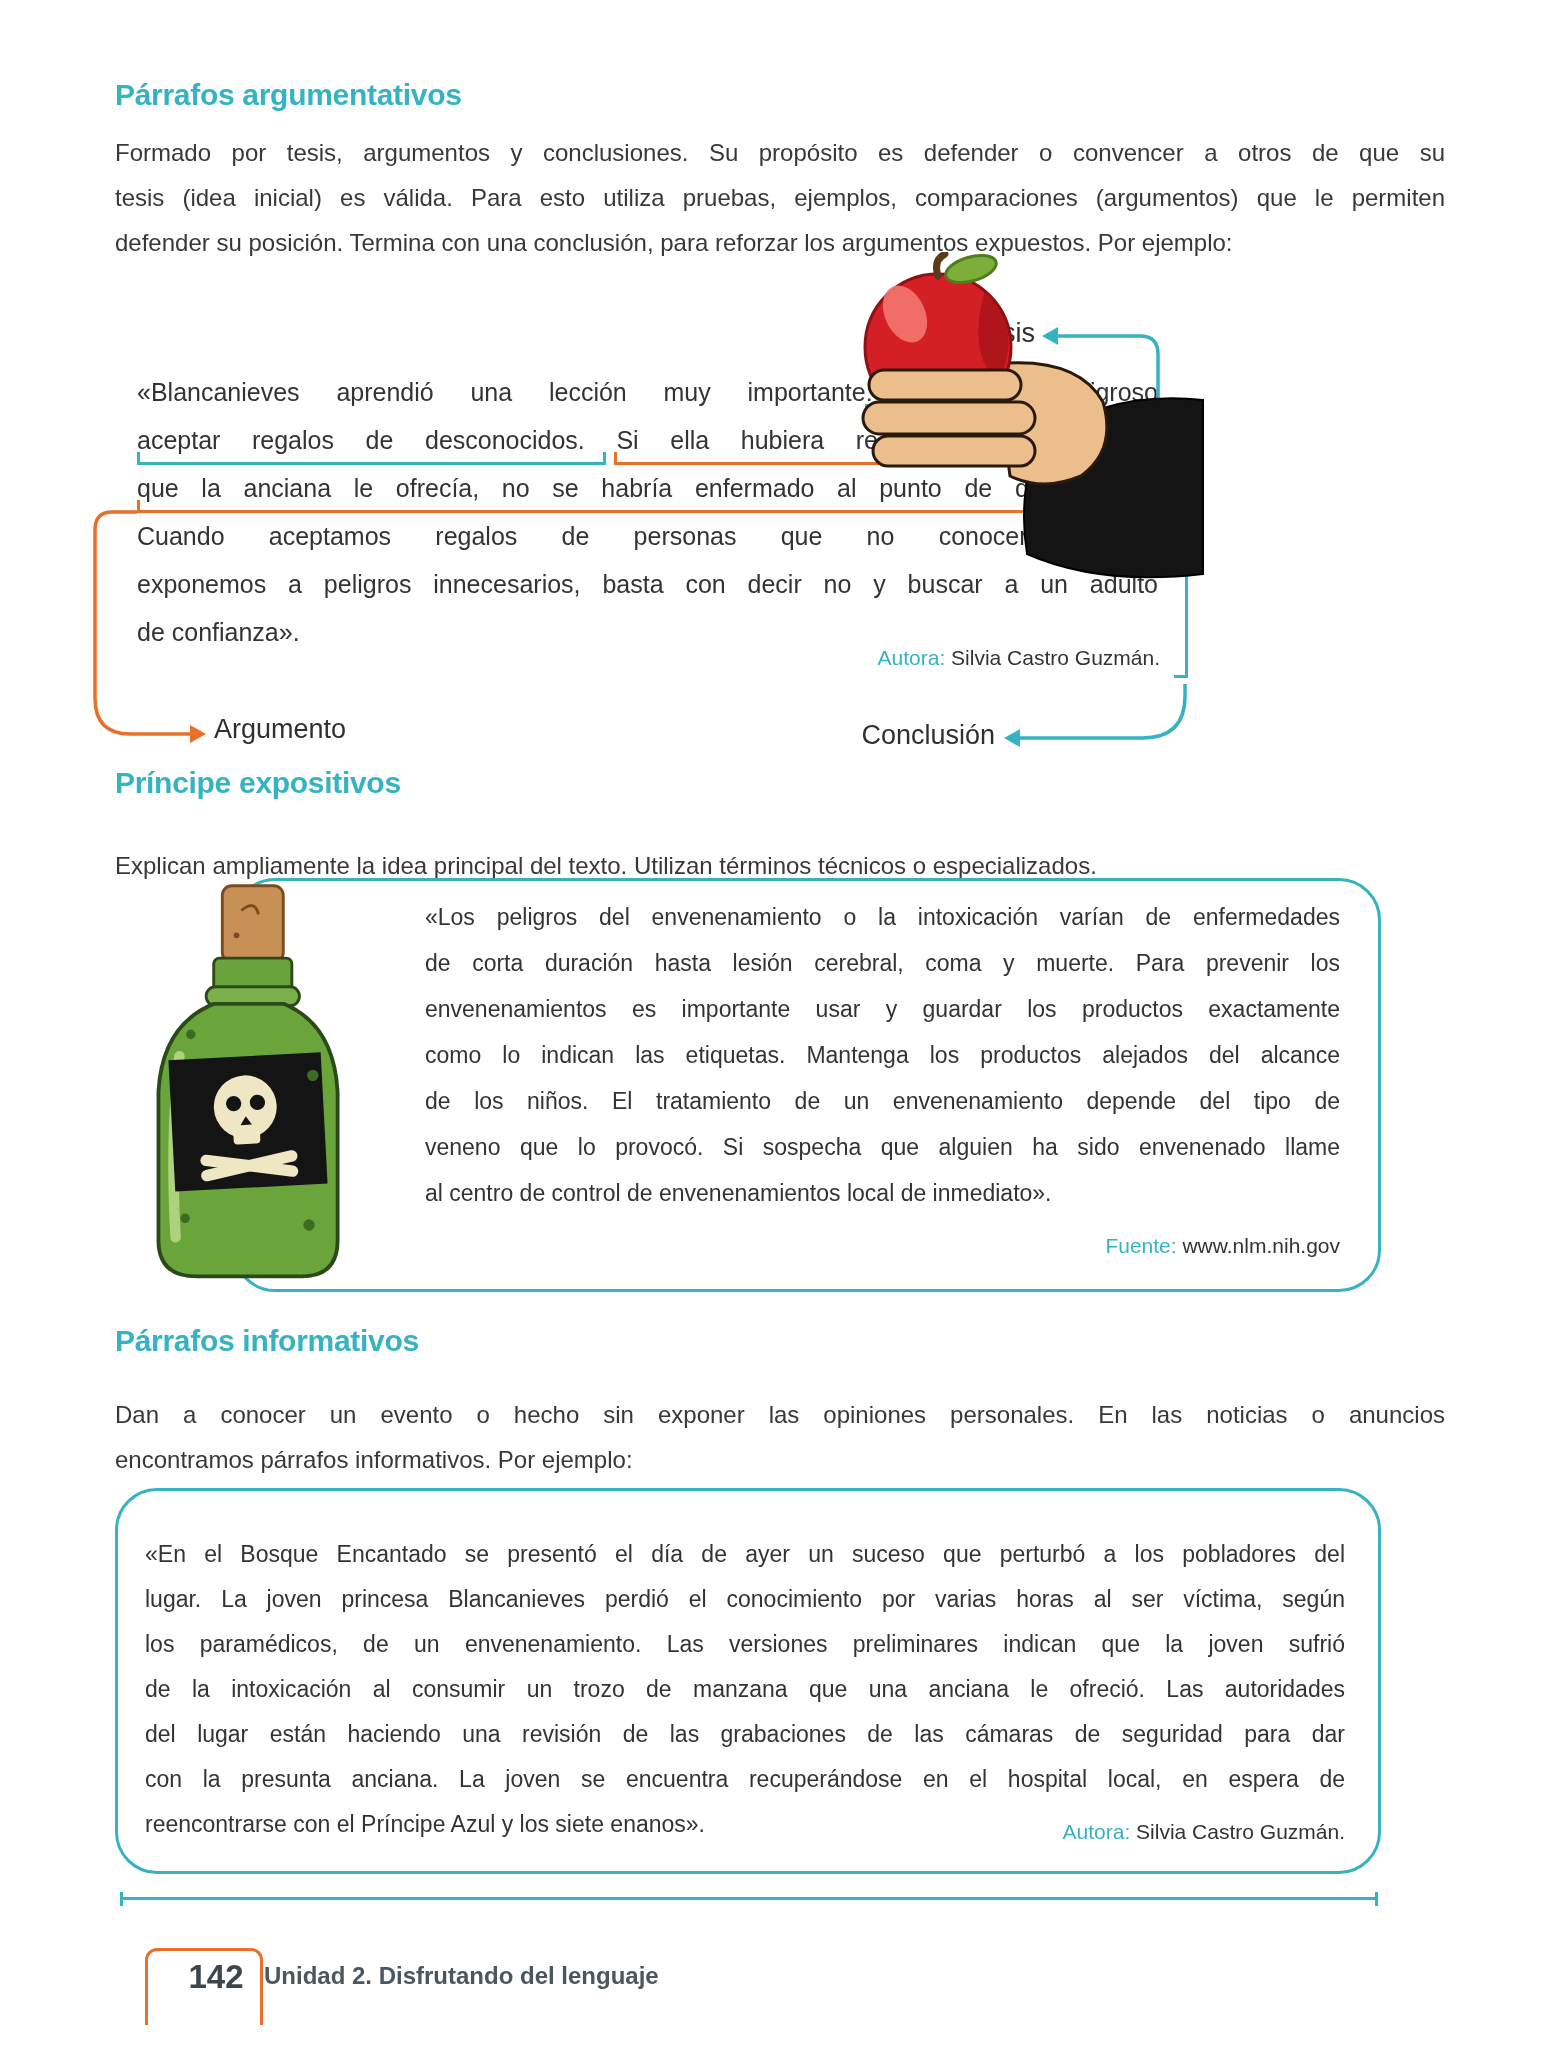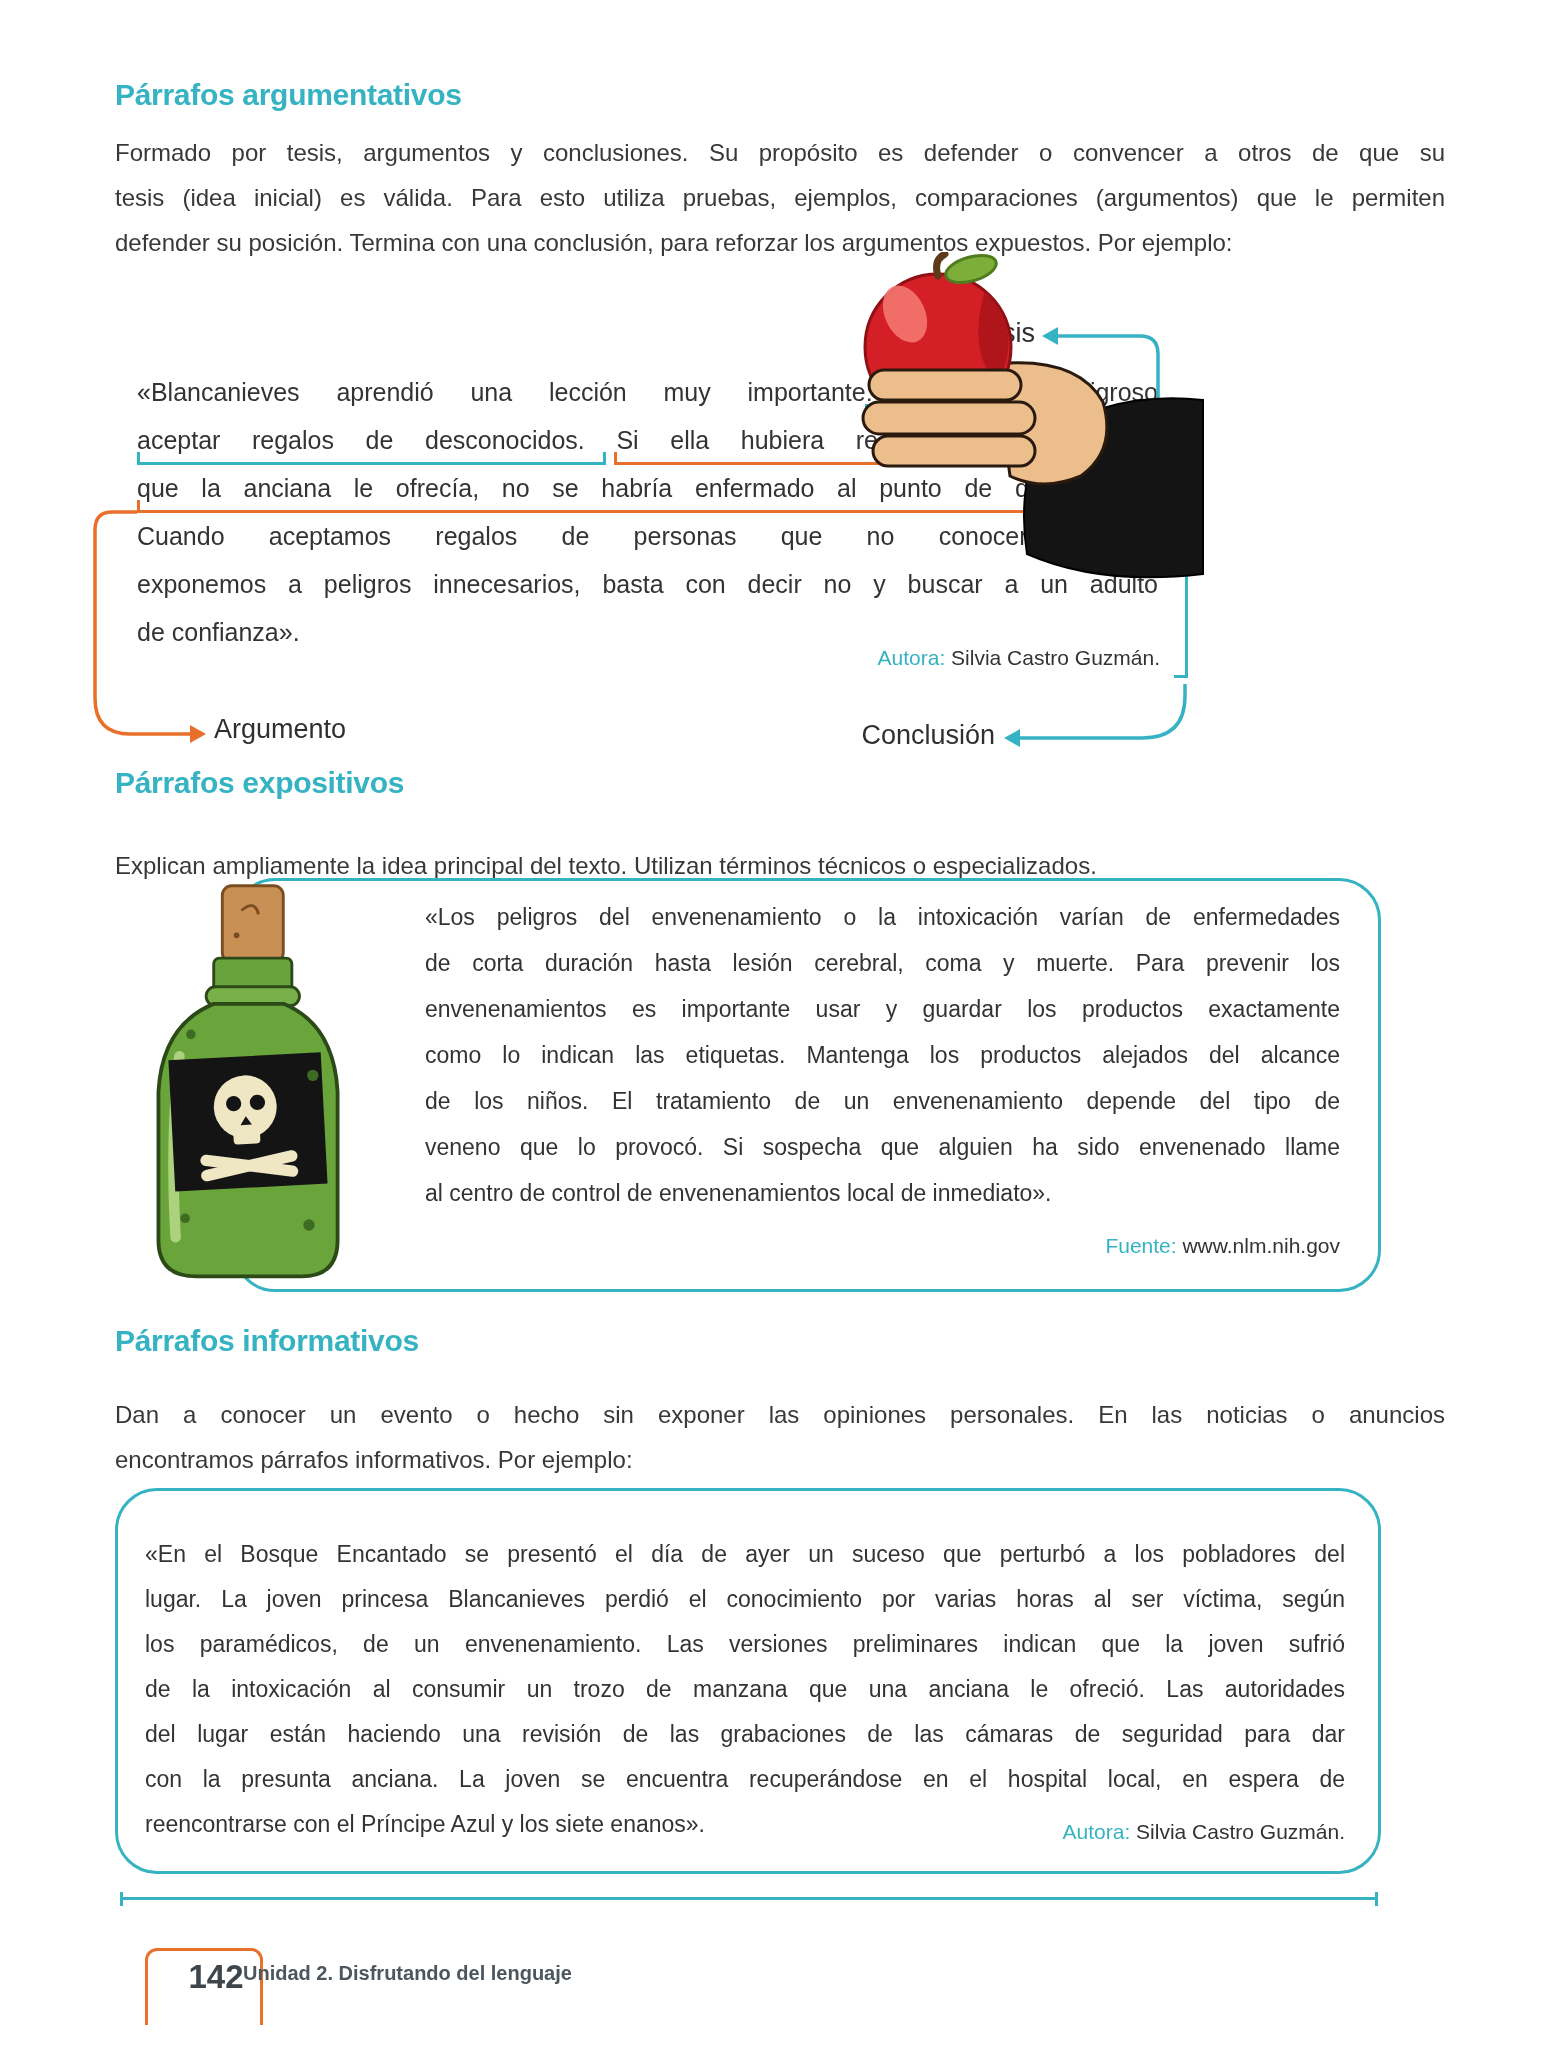--- a/index.html
+++ b/index.html
@@ -23,21 +23,21 @@
   .teal{border-color:#35b3c2;}
   .orange{border-color:#e8702a;}
   .ibeam-v{position:absolute;width:11px;border-right:3px solid #35b3c2;border-top:3px solid #35b3c2;border-bottom:3px solid #35b3c2;}
   .ibeam-h{position:absolute;height:14px;border-left:3px solid #35b3c2;border-right:3px solid #35b3c2;
            background:linear-gradient(to bottom,transparent 5px,#35b3c2 5px,#35b3c2 8px,transparent 8px);}
   .qbox{position:absolute;border:3px solid #35b3c2;border-radius:42px;background:#fff;}
   .overlay{position:absolute;left:0;top:0;width:1564px;height:2048px;pointer-events:none;}
   #pagenum-box{position:absolute;left:145px;top:1948px;width:88px;height:74px;
                border:3px solid #e8702a;border-bottom:none;border-radius:12px 12px 0 0;
                text-align:center;font-size:33px;font-weight:bold;color:#3d464d;line-height:52px;padding-left:24px;}
-  #unit-label{position:absolute;left:243px;top:1962px;font-size:20px;font-weight:bold;color:#4b565e;}
+  #unit-label{position:absolute;left:264px;top:1962px;font-size:24px;font-weight:bold;color:#4b565e;}
 </style>
 </head>
 <body>
 
 <div id="page">
 
   <div class="h" style="left:115px;top:78px;">Párrafos argumentativos</div>
 
   <div class="lines intro" style="left:115px;top:130px;width:1330px;">
       <div>Formado por tesis, argumentos y conclusiones. Su propósito es defender o convencer a otros de que su</div>
@@ -86,21 +86,21 @@
     <ellipse cx="60" cy="62" rx="20" ry="30" fill="#f47b74" opacity="0.85" transform="rotate(-25 60 62)"></ellipse>
     <path d="M93 24 Q 88 8 100 2" fill="none" stroke="#5d3a1a" stroke-width="7" stroke-linecap="round"></path>
     <ellipse cx="126" cy="17" rx="26" ry="12" fill="#7cae39" stroke="#4e7c1f" stroke-width="3" transform="rotate(-16 126 17)"></ellipse>
     <g fill="#ecbe8c" stroke="#2a1a0e" stroke-width="3">
       <rect x="24" y="118" width="152" height="30" rx="15"></rect>
       <rect x="18" y="150" width="172" height="32" rx="16"></rect>
       <rect x="28" y="184" width="162" height="30" rx="15"></rect>
     </g>
   </svg>
 
-  <div class="h" style="left:115px;top:766px;">Párrafos expositivos</div>
+  <div class="h" style="left:115px;top:766px;">Príncipe expositivos</div>
 
   <div class="plain" style="left:115px;top:840px;margin-top:12px;">Explican ampliamente la idea principal del texto. Utilizan términos técnicos o especializados.</div>
 
   <div class="qbox" style="left:233px;top:878px;width:1142px;height:408px;"></div>
 
   <svg class="abs" style="left:146px;top:880px;" width="205" height="405" viewBox="0 0 205 425">
     <rect x="75" y="6" width="64" height="80" rx="10" fill="#c89055" stroke="#7a4c22" stroke-width="3"></rect>
     <path d="M95 32 q 14 -12 18 4" fill="none" stroke="#7a4c22" stroke-width="3"></path>
     <circle cx="90" cy="58" r="3" fill="#7a4c22"></circle>
     <rect x="66" y="82" width="82" height="36" rx="6" fill="#69a33b" stroke="#2c4a18" stroke-width="3"></rect>

